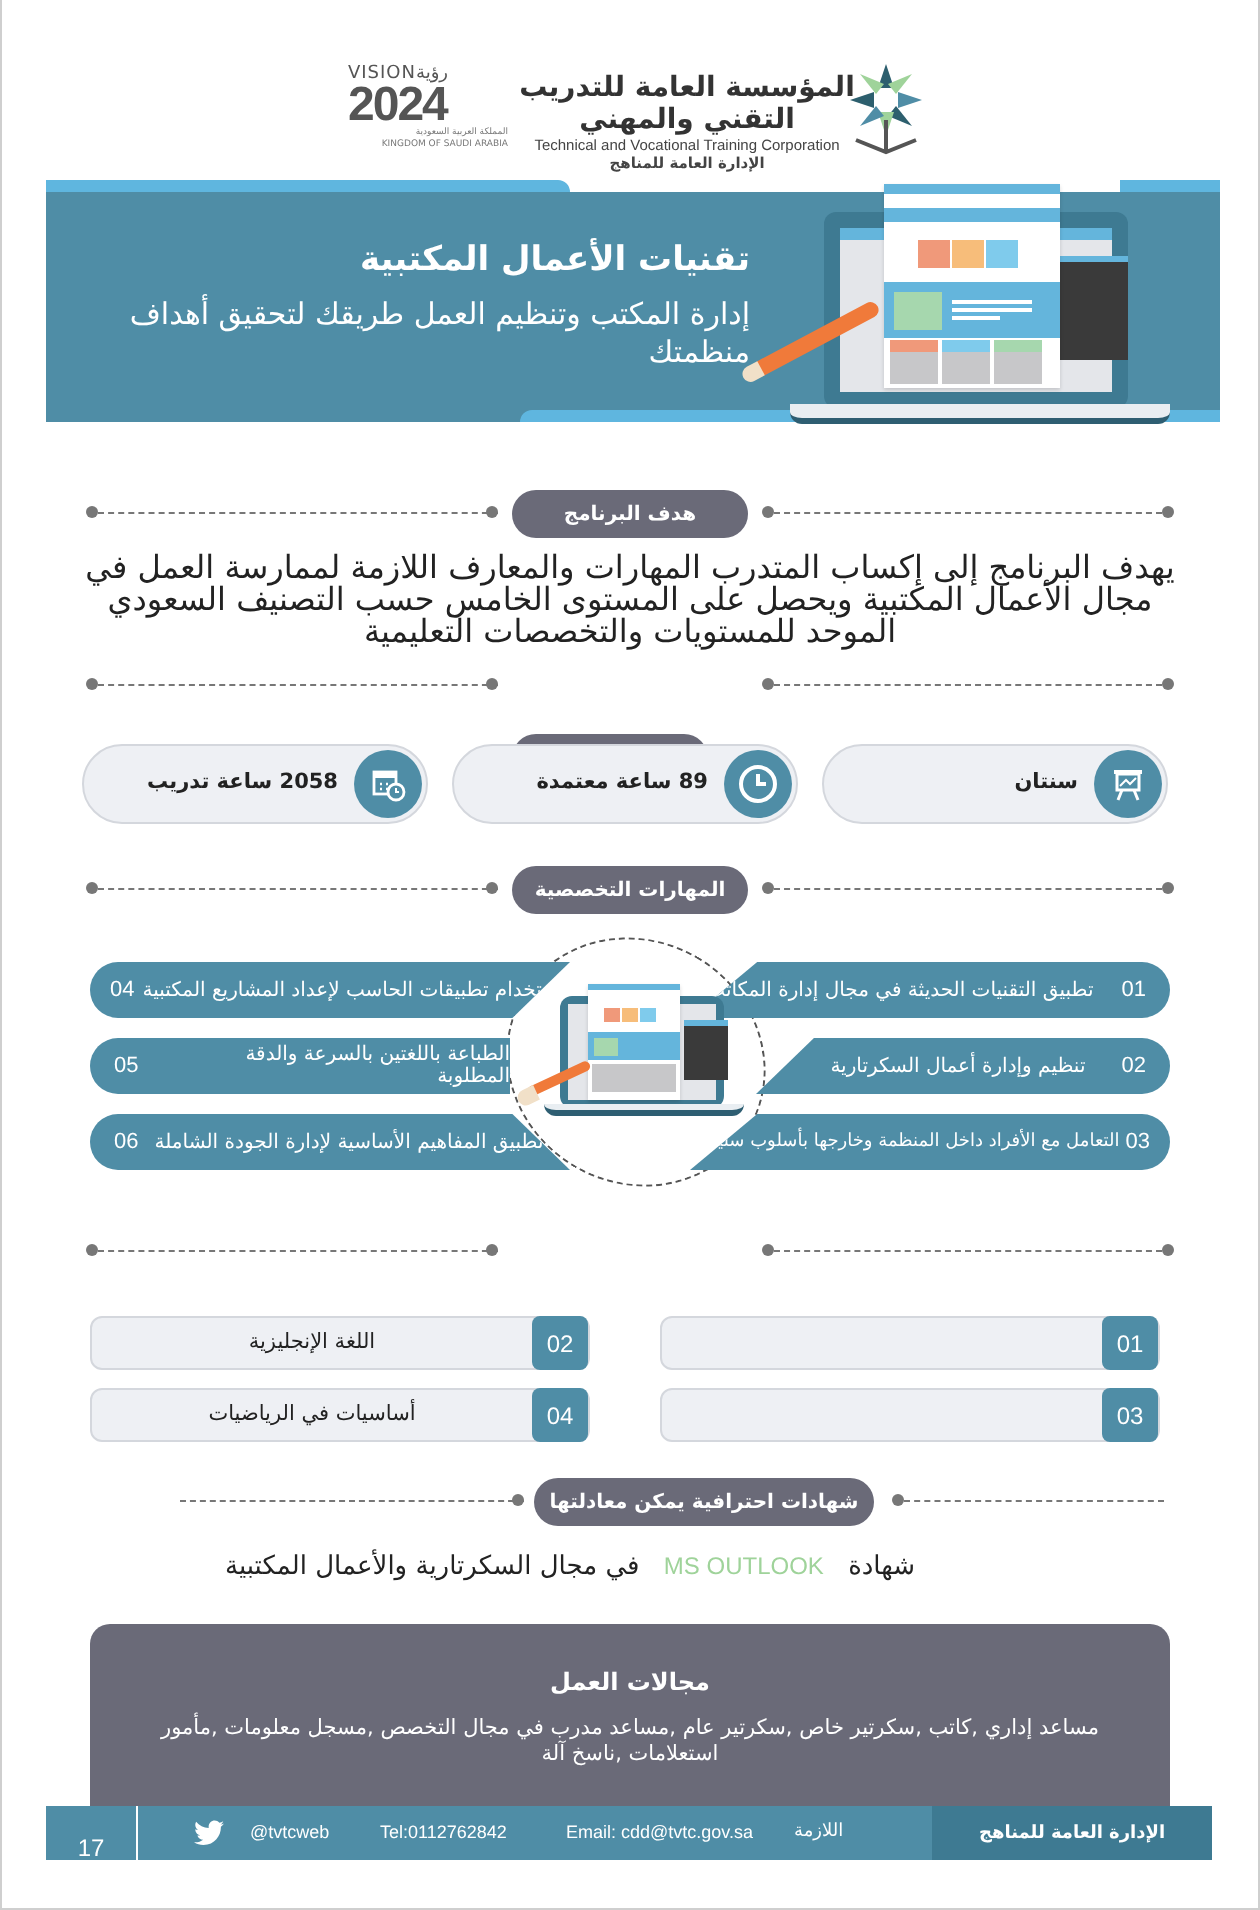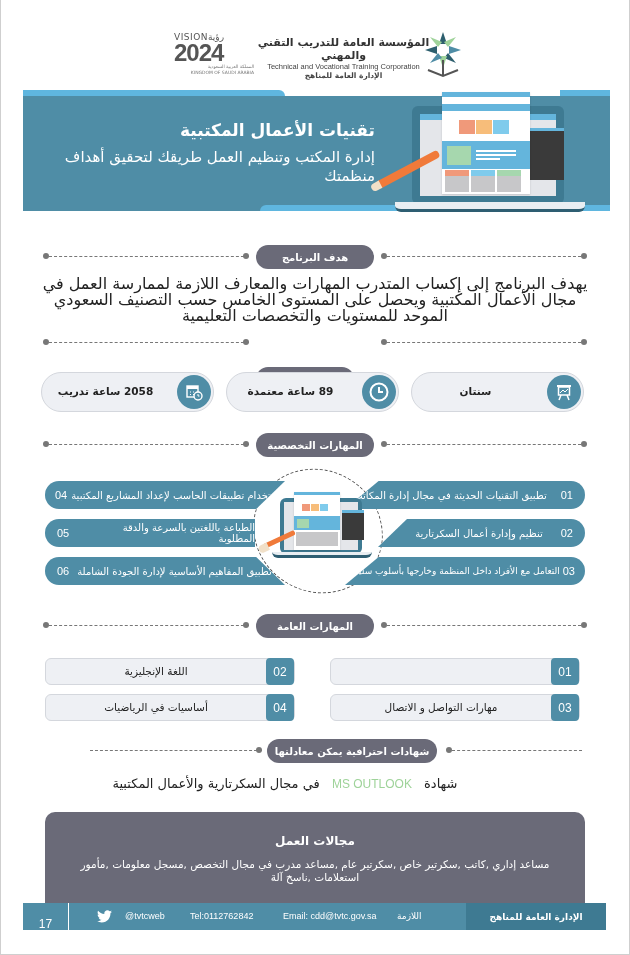--- a/index.html
+++ b/index.html
@@ -7,21 +7,21 @@
   body { font-family: "DejaVu Sans", sans-serif; position: relative; color: #222; }
   .page-border { position: absolute; left: 0; top: 0; width: 630px; height: 955px; border: 1px solid #cfcfcf; border-top: none; pointer-events: none; }
 
   
   .header { position: absolute; top: 22px; left: 160px; width: 310px; height: 62px; }
   .vision { position: absolute; left: 14px; top: 10px; width: 80px; height: 50px; }
   .vision .v-top { font-size: 9px; color: #555; letter-spacing: 0.5px; display: flex; justify-content: flex-start; }
   .vision .v-num { font-size: 24px; font-weight: bold; color: #555; line-height: 22px; letter-spacing: -1px; font-family: "Liberation Sans", sans-serif; }
   .vision .v-sub { font-size: 4.5px; color: #777; line-height: 6px; text-align: right; }
   .tvtc-text { position: absolute; left: 96px; top: 14px; width: 175px; text-align: center; }
-  .tvtc-text .ar1 { font-size: 11px; color: #333; direction: rtl; font-weight: bold; }
+  .tvtc-text .ar1 { font-size: 14px; color: #333; direction: rtl; font-weight: bold; }
   .tvtc-text .en { font-size: 7.5px; color: #444; font-family: "Liberation Sans", sans-serif; }
   .tvtc-text .ar2 { font-size: 7.5px; color: #444; direction: rtl; font-weight: bold; }
   .tvtc-logo { position: absolute; left: 262px; top: 8px; width: 42px; height: 50px; }
 
   
   .banner-strip-top { position: absolute; left: 23px; top: 90px; width: 262px; height: 6px; background: #5fb6df; border-top-right-radius: 8px; }
   .banner-strip-right { position: absolute; left: 560px; top: 90px; width: 50px; height: 6px; background: #5fb6df; }
   .banner { position: absolute; left: 23px; top: 96px; width: 587px; height: 115px; background: #4f8da6; }
   .banner-strip-bottom { position: absolute; left: 260px; top: 205px; width: 350px; height: 6px; background: #5fb6df; border-top-left-radius: 8px; }
   .banner-title { position: absolute; right: 255px; top: 120px; font-size: 17px; font-weight: bold; color: #fff; direction: rtl; }
@@ -43,21 +43,21 @@
   .divider { position: absolute; left: 43px; width: 544px; height: 20px; }
   .divider .line { position: absolute; top: 9px; height: 0; border-top: 1.5px dashed #777; }
   .divider .dot { position: absolute; top: 6px; width: 6px; height: 6px; border-radius: 50%; background: #777; }
   .divider .pill { position: absolute; top: -2px; height: 24px; background: #6a6a78; color: #fff; border-radius: 12px; font-size: 10px; font-weight: bold; direction: rtl; display: flex; align-items: center; justify-content: center; }
 
   .goal-text { position: absolute; left: 30px; top: 276px; width: 570px; text-align: center; font-size: 16px; direction: rtl; color: #222; line-height: 16px; }
 
   
   .dur { position: absolute; top: 372px; height: 40px; width: 173px; background: #eef0f4; border: 1px solid #d4d7dd; border-radius: 20px; }
   .dur .ico { position: absolute; right: 2px; top: 2px; width: 34px; height: 34px; border-radius: 50%; background: #4f8da6; display: flex; align-items: center; justify-content: center; }
-  .dur .txt { position: absolute; left: 0; right: 44px; top: 12px; text-align: center; font-size: 10.5px; font-weight: bold; direction: rtl; color: #222; }
+  .dur .txt { position: absolute; left: 0; right: 44px; top: 12px; font-size: 10.5px; font-weight: bold; direction: rtl; color: #222; }
 
   
   .skill { position: absolute; height: 28px; background: #4f8da6; color: #fff; font-size: 10px; direction: rtl; display: flex; align-items: center; }
   .skill.right { border-radius: 0 14px 14px 0; clip-path: polygon(14% 0, 100% 0, 100% 100%, 10% 100%, 0 100%, 14% 0); }
   .skill.left { border-radius: 14px 0 0 14px; }
   .skill .num { font-size: 11px; font-family: "Liberation Sans", sans-serif; }
   .ring { position: absolute; left: 252px; top: 470px; width: 132px; height: 122px; border: 1.5px dashed #555; border-radius: 50%; transform: rotate(30deg); background: #fff; }
 
   
   .gskill { position: absolute; height: 27px; width: 250px; background: #eef0f4; border: 1px solid #d4d7dd; border-radius: 6px; }
@@ -250,36 +250,34 @@
   <div class="blk" style="left:25px; top:31px; width:12px; height:9px; background:#a6d7ae;"></div>
   <div class="blk" style="left:24px; top:44px; width:42px; height:14px; background:#c7c7c9;"></div>
   <div class="base" style="left:0px; top:64px; width:100px; height:6px;"></div>
   <div class="pencil" style="left:-8px; top:56px; width:34px; height:5px; transform: rotate(-25deg);"></div>
 </div>
 
 <div class="divider" style="top:616px;">
   <div class="dot" style="left:0;"></div>
   <div class="line" style="left:6px; width:200px;"></div>
   <div class="dot" style="left:200px;"></div>
-  <div class="pill" style="left:213px; width:118px;">المهارات العامة</div>
   <div class="dot" style="left:338px;"></div>
   <div class="line" style="left:344px; width:194px;"></div>
   <div class="dot" style="left:538px;"></div>
 </div>
 
 <div class="gskill" style="left:330px; top:658px;">
   <div class="n">01</div>
 </div>
 <div class="gskill" style="left:45px; top:658px;">
   <div class="n">02</div>
   <div class="t">اللغة الإنجليزية</div>
 </div>
 <div class="gskill" style="left:330px; top:694px;">
   <div class="n">03</div>
-  <div class="t">مهارات التواصل و الاتصال</div>
 </div>
 <div class="gskill" style="left:45px; top:694px;">
   <div class="n">04</div>
   <div class="t">أساسيات في الرياضيات</div>
 </div>
 
 <div class="divider" style="top:741px;">
   <div class="line" style="left:47px; width:172px;"></div>
   <div class="dot" style="left:213px;"></div>
   <div class="pill" style="left:224px; width:170px;">شهادات احترافية يمكن معادلتها</div>

